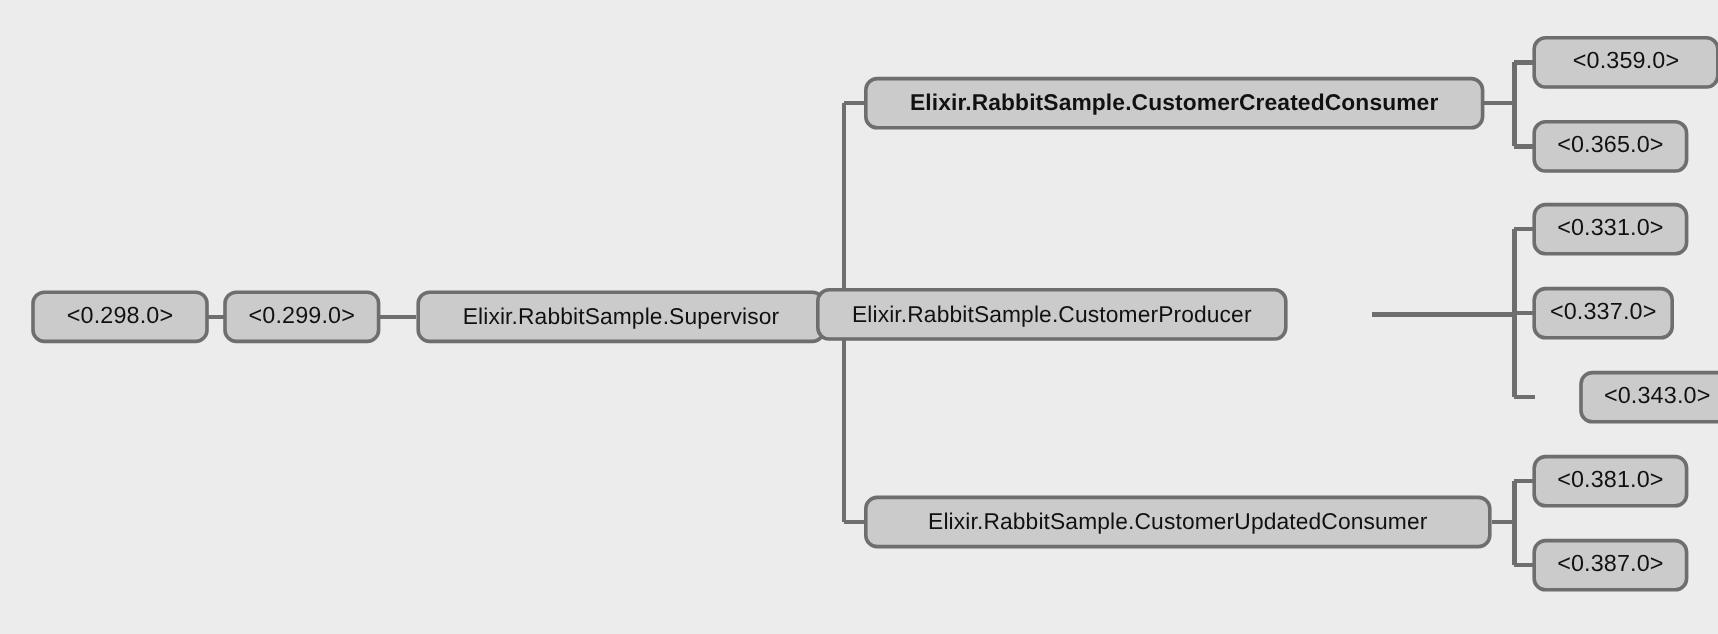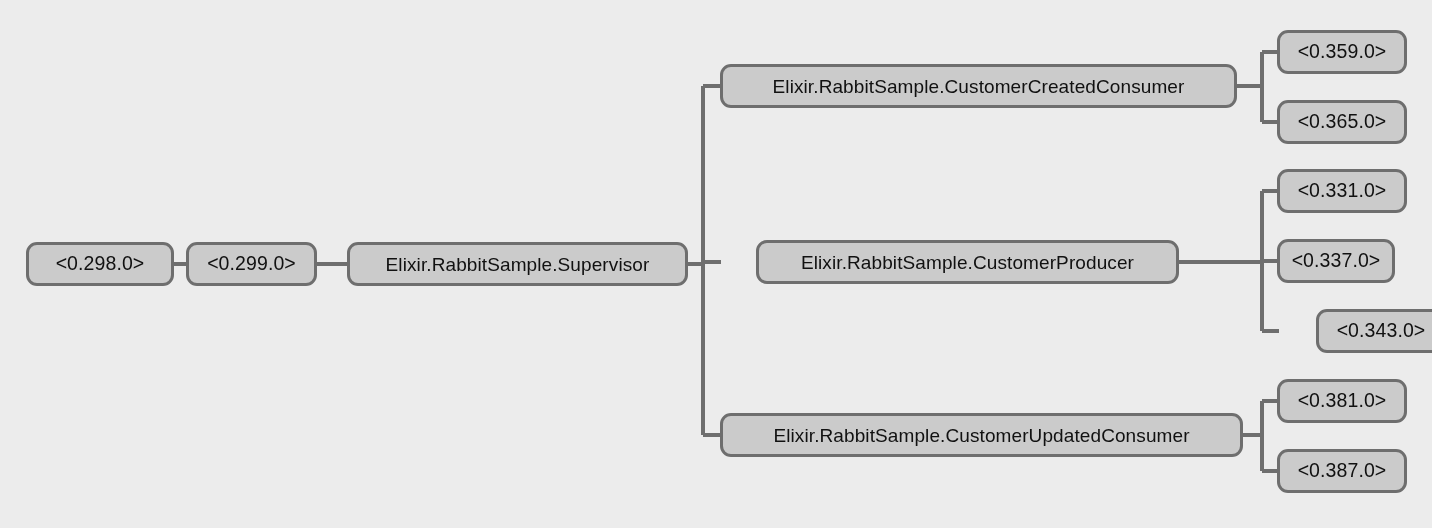--- a/index.html
+++ b/index.html
@@ -84,27 +84,27 @@
       <line x1="1262" y1="471" x2="1279" y2="471"></line>
     </g>
   </svg>
 
   <div class="node pid" style="left:26px; top:242px; width:148px;">&lt;0.298.0&gt;</div>
 
   <div class="node pid" style="left:186px; top:242px; width:131px;">&lt;0.299.0&gt;</div>
 
   <div class="node" style="left:347px; top:242px; width:341px;">Elixir.RabbitSample.Supervisor</div>
 
-  <div class="node" style="left:720px; top:64px; width:517px;">Elixir.RabbitSample.CustomerCreatedConsumer</div>
+  <div class="node" style="left:720px; top:64px; width:517px;font-weight:bold;">Elixir.RabbitSample.CustomerCreatedConsumer</div>
 
-  <div class="node" style="left:756px; top:240px; width:423px;">Elixir.RabbitSample.CustomerProducer</div>
+  <div class="node" style="left:680px; top:240px; width:393px;">Elixir.RabbitSample.CustomerProducer</div>
 
   <div class="node" style="left:720px; top:413px; width:523px;">Elixir.RabbitSample.CustomerUpdatedConsumer</div>
 
-  <div class="node pid" style="left:1277px; top:30px; width:130px;">&lt;0.359.0&gt;</div>
+  <div class="node pid" style="left:1277px; top:30px; width:156px;">&lt;0.359.0&gt;</div>
 
   <div class="node pid" style="left:1277px; top:100px; width:130px;">&lt;0.365.0&gt;</div>
 
   <div class="node pid" style="left:1277px; top:169px; width:130px;">&lt;0.331.0&gt;</div>
 
   <div class="node pid" style="left:1277px; top:239px; width:118px;">&lt;0.337.0&gt;</div>
 
   <div class="node pid" style="left:1277px; top:309px; width:130px;margin-left:39px;">&lt;0.343.0&gt;</div>
 
   <div class="node pid" style="left:1277px; top:379px; width:130px;text-align:right;">&lt;0.381.0&gt;</div>

